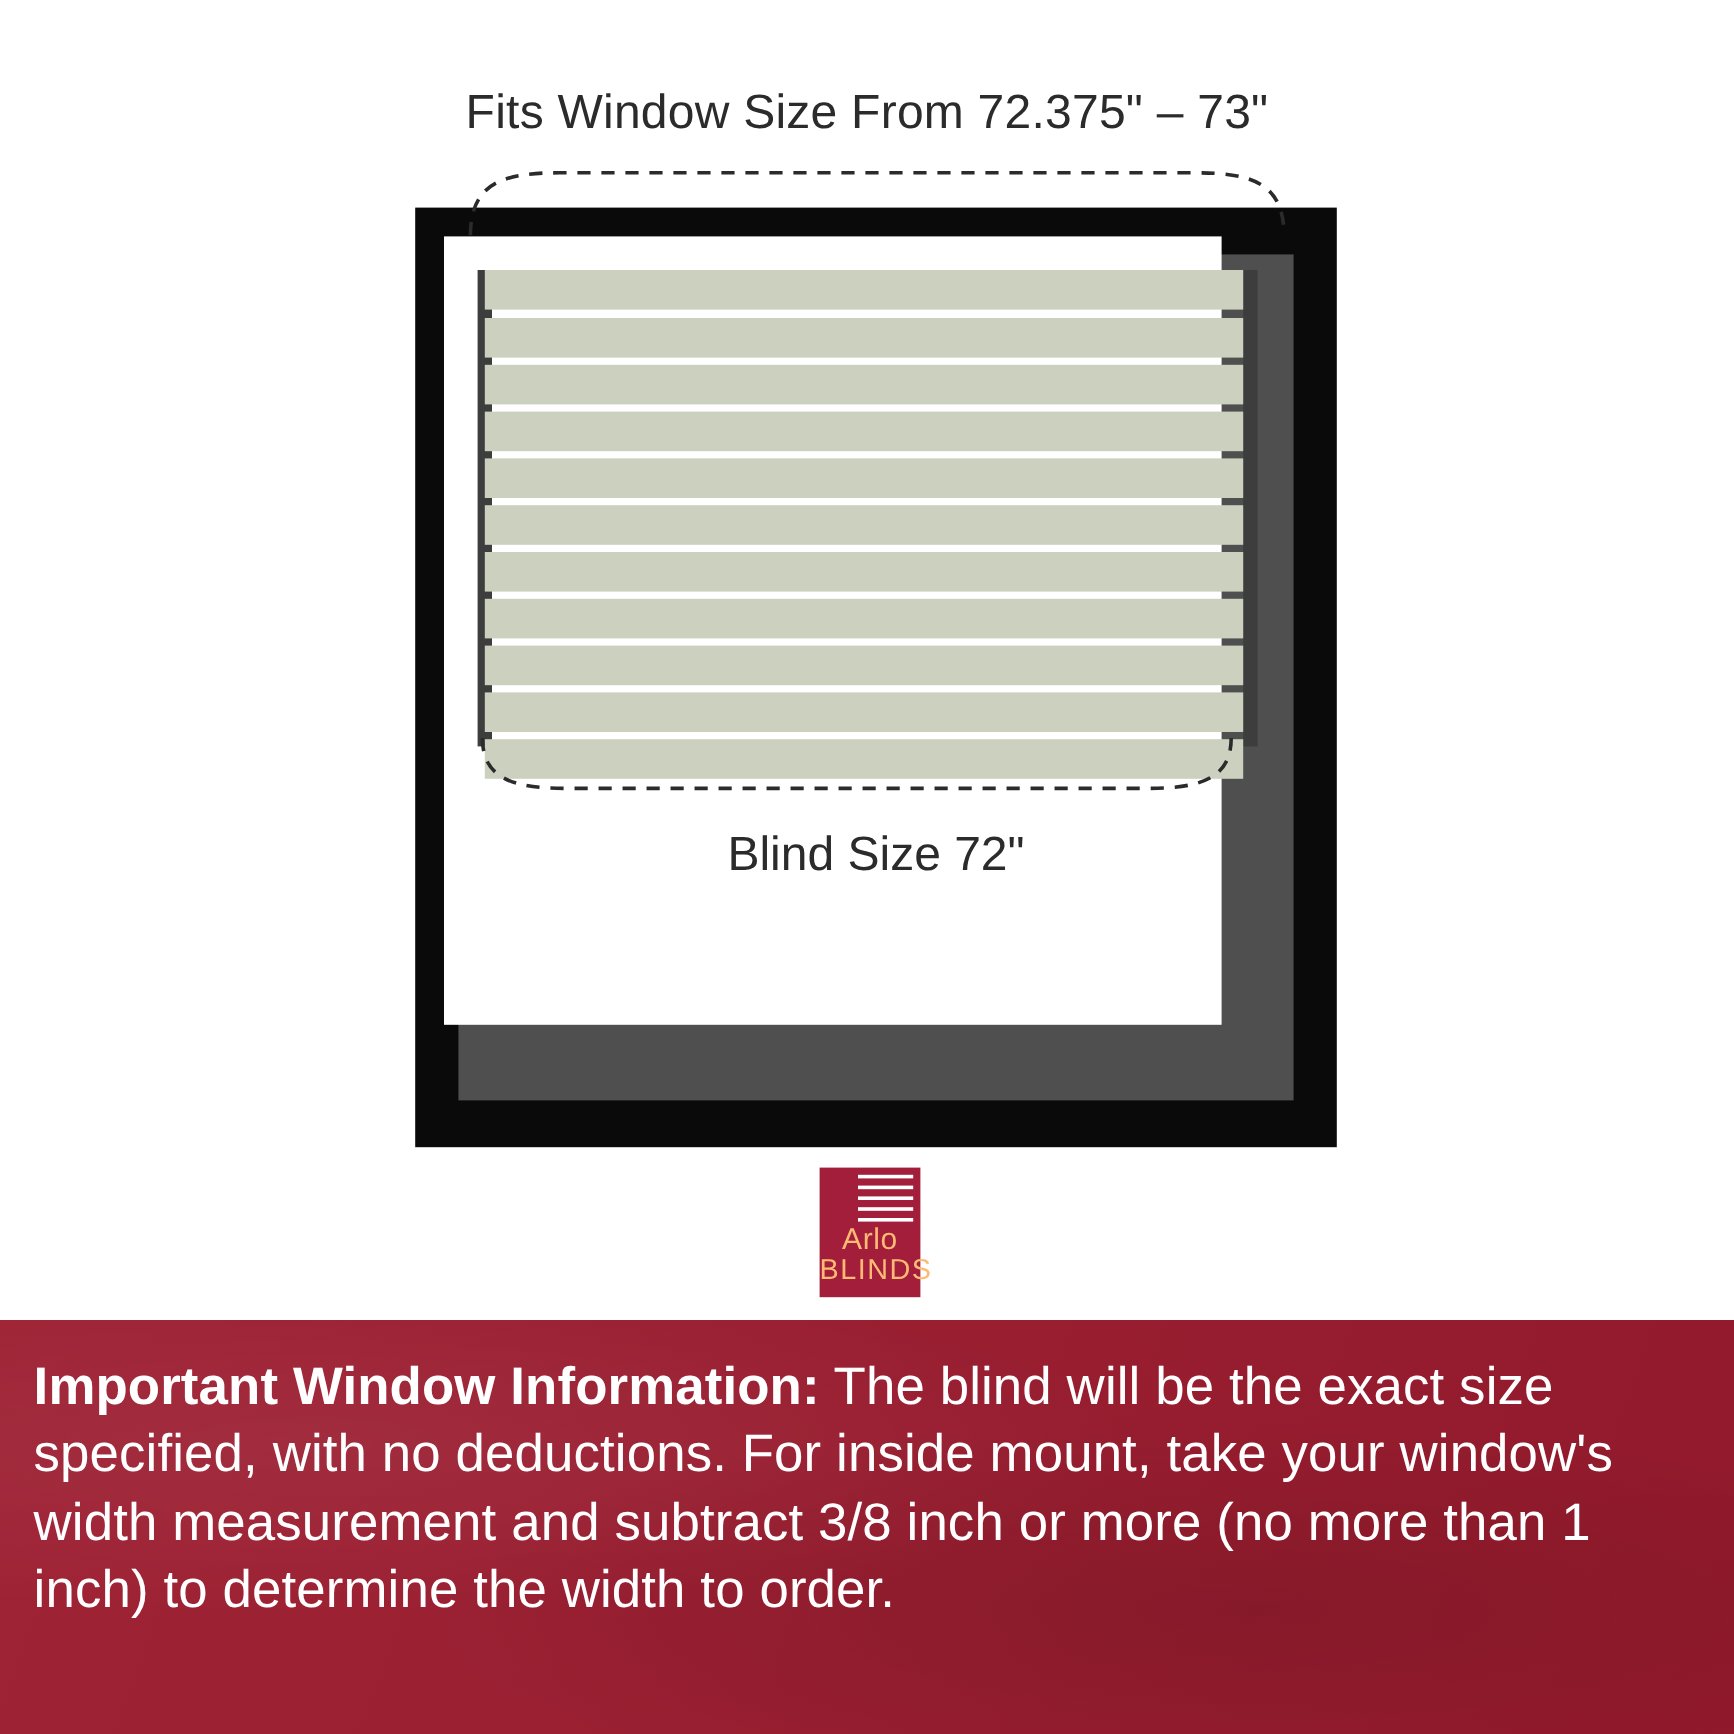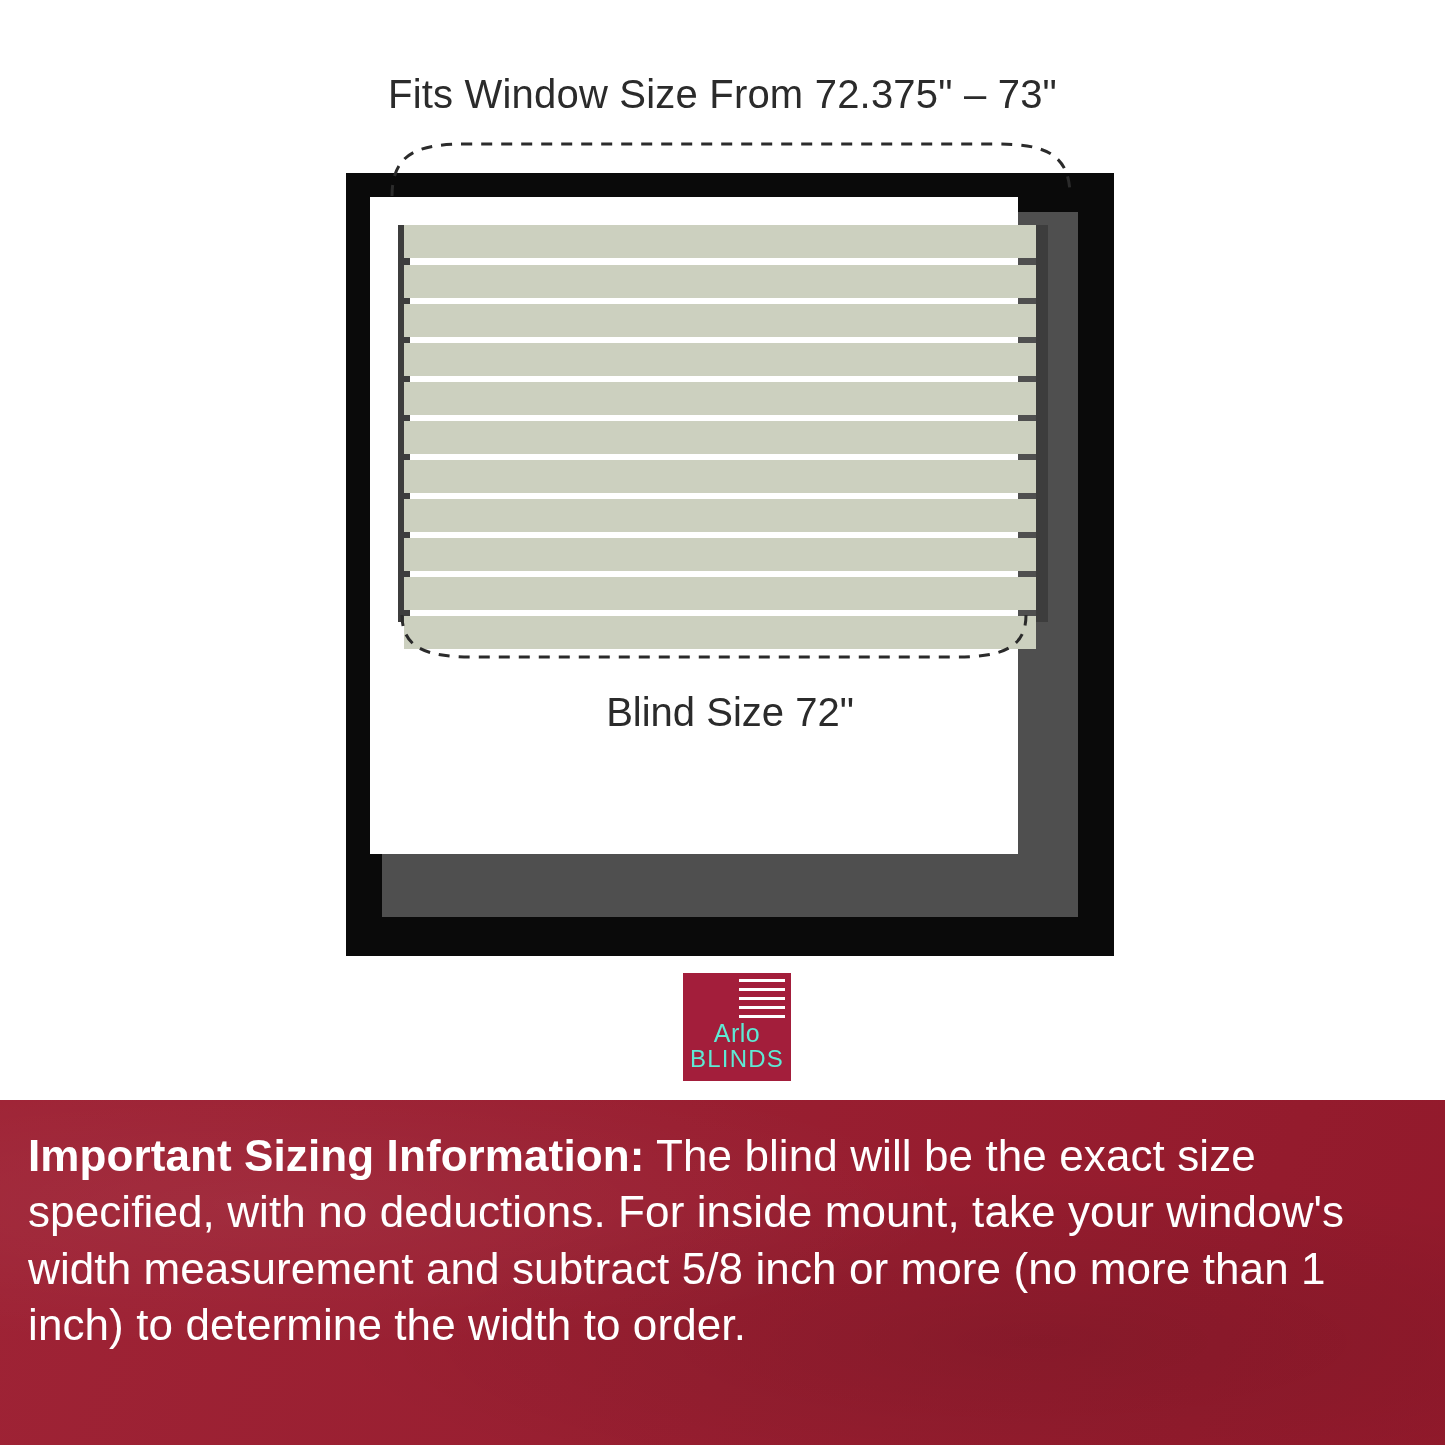--- a/index.html
+++ b/index.html
@@ -115,24 +115,24 @@
     text-align: center;
     font-size: 40px;
     color: #2b2b2b;
   }
 
   
   .logo {
     position: absolute;
     left: 683px;
     top: 973px;
-    width: 108px;
+    width: 84px;
     height: 108px;
     background: #a31e3b;
-    color: #5eead4;
+    color: #fdba74;
   }
   .logo-lines {
     position: absolute;
     right: 6px;
     top: 6px;
     width: 46px;
     height: 42px;
   }
   .logo-lines i {
     display: block;
@@ -232,14 +232,14 @@
       <i></i>
       <i></i>
   </div>
   <div class="logo-text">
     <span class="l1">Arlo</span>
     <span class="l2">BLINDS</span>
   </div>
 </div>
 
 <div class="banner">
-  <p><span class="lead">Important Sizing Information:</span><span> The blind will be the exact size specified, with no deductions. For inside mount, take your window's width measurement and subtract 5/8 inch or more (no more than 1 inch) to determine the width to order.</span></p>
+  <p><span class="lead">Important Window Information:</span><span> The blind will be the exact size specified, with no deductions. For inside mount, take your window's width measurement and subtract 3/8 inch or more (no more than 1 inch) to determine the width to order.</span></p>
 </div>
 
 </body></html>

